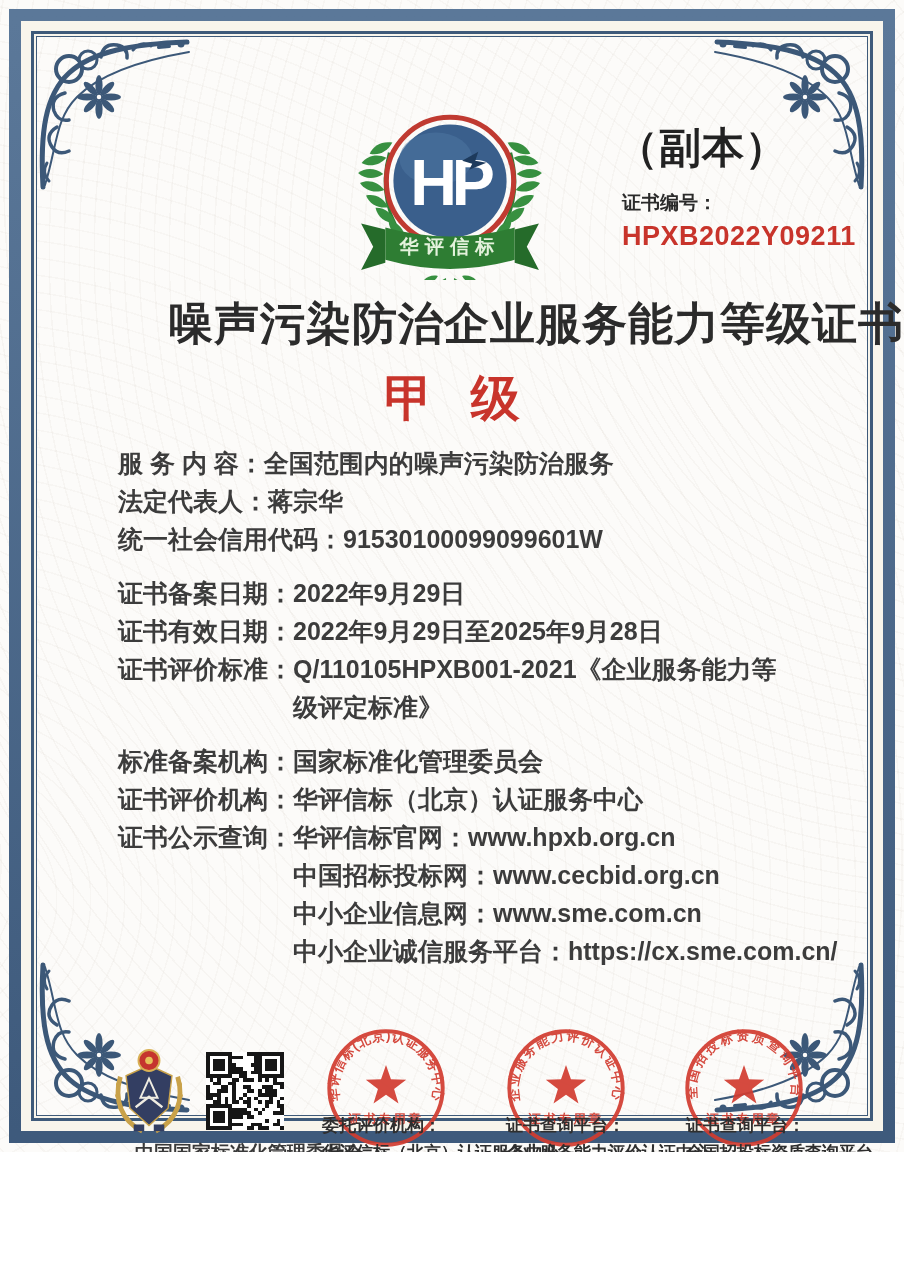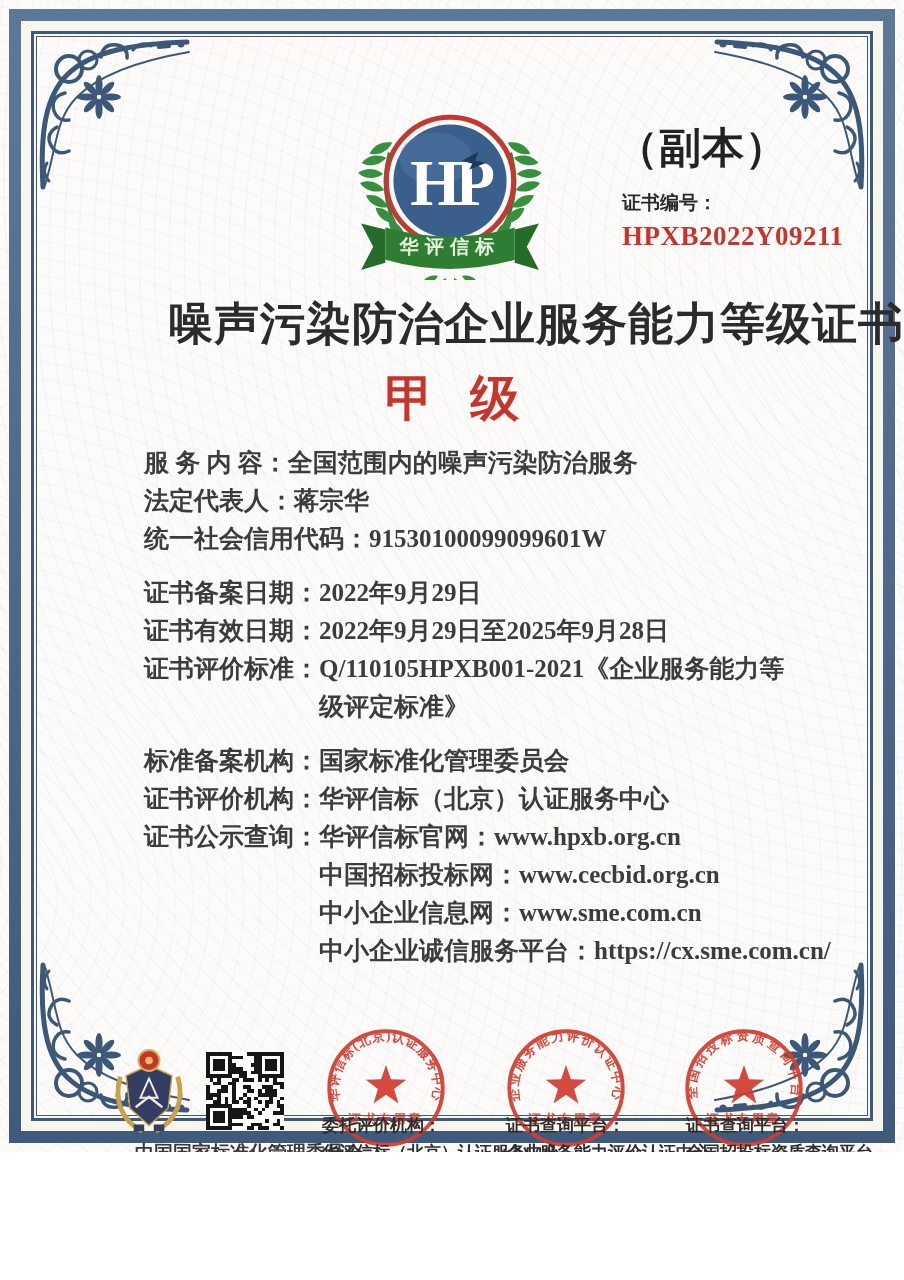--- a/index.html
+++ b/index.html
@@ -4,21 +4,20 @@
 <style>
   html,body{margin:0;padding:0;}
   body{width:904px;height:1280px;font-family:"Liberation Sans","DejaVu Sans",sans-serif;}
   .page{
     position:relative;width:904px;height:1152px;box-sizing:border-box;
     background:
       repeating-radial-gradient(circle at 115% 15%, rgba(200,190,178,0.10) 0 1.5px, transparent 1.5px 15px),
       repeating-radial-gradient(circle at -15% 75%, rgba(200,190,178,0.09) 0 1.5px, transparent 1.5px 17px),
       #fcfbf9;
     overflow:hidden;
-    font-family:Liberation Serif, serif;
   }
   
   .border-pad{position:absolute;inset:9px;}
   .border-bar{
     position:absolute;inset:0;
     border:12px solid #486485;
     border-image:linear-gradient(#5b7899,#3e5a7c) 1;
     background:#f8f5ec;
   }
   .frame-outer{position:absolute;inset:10px;border:3px solid #3e5a7a;background:transparent;}
@@ -33,21 +32,21 @@
   .corner.br{bottom:-2px;right:-2px;transform:scale(-1,-1);}
   
   .logo{position:absolute;left:348px;top:88px;width:204px;height:192px;}
   .copy-label{position:absolute;left:616px;top:120px;font-size:42px;font-weight:700;color:#222;letter-spacing:1px;}
   .certno-label{position:absolute;left:622px;top:190px;font-size:19px;font-weight:700;color:#2a2a2a;}
   .certno-value{position:absolute;left:622px;top:221px;font-size:27px;font-weight:700;color:#c8342b;letter-spacing:0.5px;}
   .title{position:absolute;left:0;right:0;top:294px;text-align:right;font-size:45px;font-weight:700;color:#2b2b2b;letter-spacing:1px;}
   .grade{position:absolute;left:0;right:0;top:366px;text-align:center;font-size:49px;font-weight:700;color:#c8342b;letter-spacing:12px;text-indent:12px;}
   
   .body-block{position:absolute;left:118px;top:444px;right:60px;color:#3c3c3c;font-weight:700;font-size:25px;}
-  .line{line-height:38px;white-space:nowrap;margin-left:26px;}
+  .line{line-height:38px;white-space:nowrap;}
   .indent{padding-left:175px;}
   .gap{height:16px;}
   
   .sac-emblem{position:absolute;left:106px;top:1046px;width:86px;height:92px;}
   .qr{position:absolute;left:206px;top:1052px;width:78px;height:78px;display:grid;
       grid-template-columns:repeat(21,1fr);grid-template-rows:repeat(21,1fr);background:#fff;}
   .qr div{background:transparent;}
   .qr div.d{background:#161616;}
   .sac-caption{position:absolute;left:84px;top:1140px;width:244px;text-align:center;font-size:19px;font-weight:700;color:#3a3a3a;margin-left:43px;}
   .seal{position:absolute;width:124px;height:124px;top:1026px;opacity:0.92;z-index:1;}

